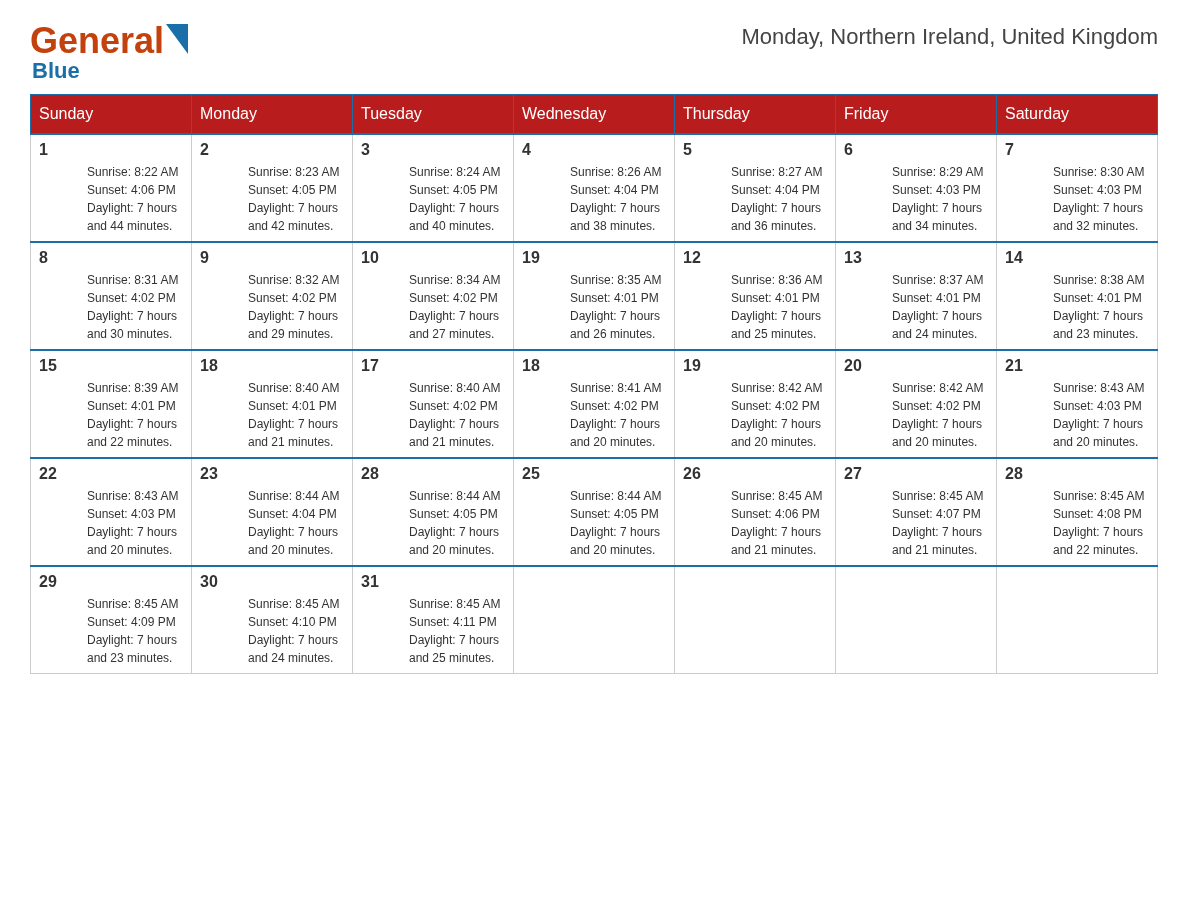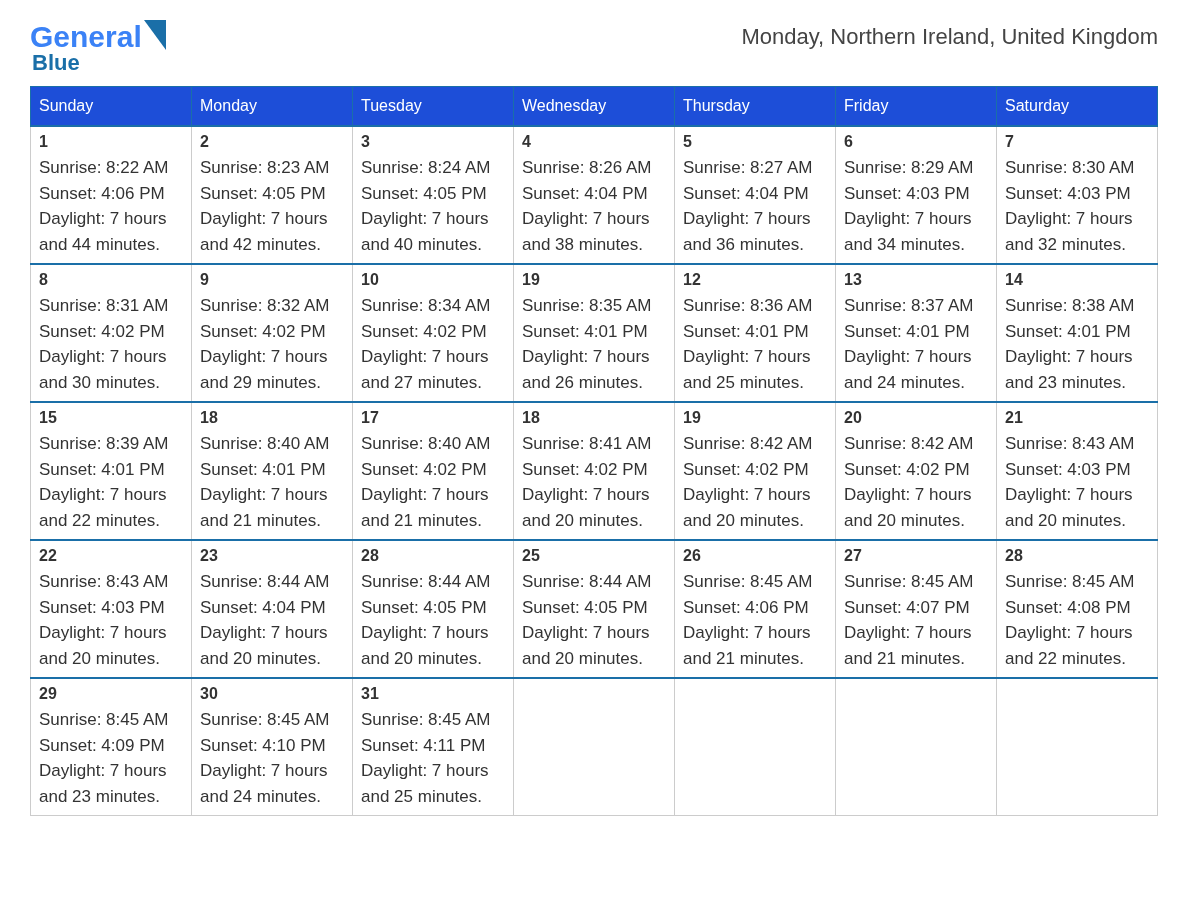--- a/index.html
+++ b/index.html
@@ -34,21 +34,21 @@
       font-size: 22px;
       color: #444;
       margin-top: 4px;
     }
     .calendar {
       width: 100%;
       border-collapse: collapse;
       margin-top: 10px;
     }
     .calendar th {
-      background-color: #1d4ed8;
+      background-color: #b91c1c;
       color: #fff;
       padding: 10px 8px;
       font-size: 16px;
       font-weight: normal;
       text-align: left;
       border: 1px solid #1a6fa8;
     }
     .calendar td {
       vertical-align: top;
       padding: 6px 8px;
@@ -61,31 +61,32 @@
     .calendar tr.week-row td {
       border-top: 2px solid #1a6fa8;
     }
     .day-number {
       font-size: 16px;
       font-weight: bold;
       display: block;
       margin-bottom: 4px;
     }
     .day-info {
-      font-size: 17px;
+      font-size: 12px;
       line-height: 1.5;
       color: #333;
+      margin-left: 48px;
     }
     .empty-cell {
       background: #fff;
     }
     .logo-text-general {
-      font-size: 30px;
+      font-size: 36px;
       font-weight: bold;
-      color: #3b82f6;
+      color: #c2410c;
     }
     .logo-text-blue {
       font-size: 22px;
       font-weight: bold;
       color: #1a6fa8;
     }
     .logo-wrapper {
       display: flex;
       align-items: center;
       gap: 0;

